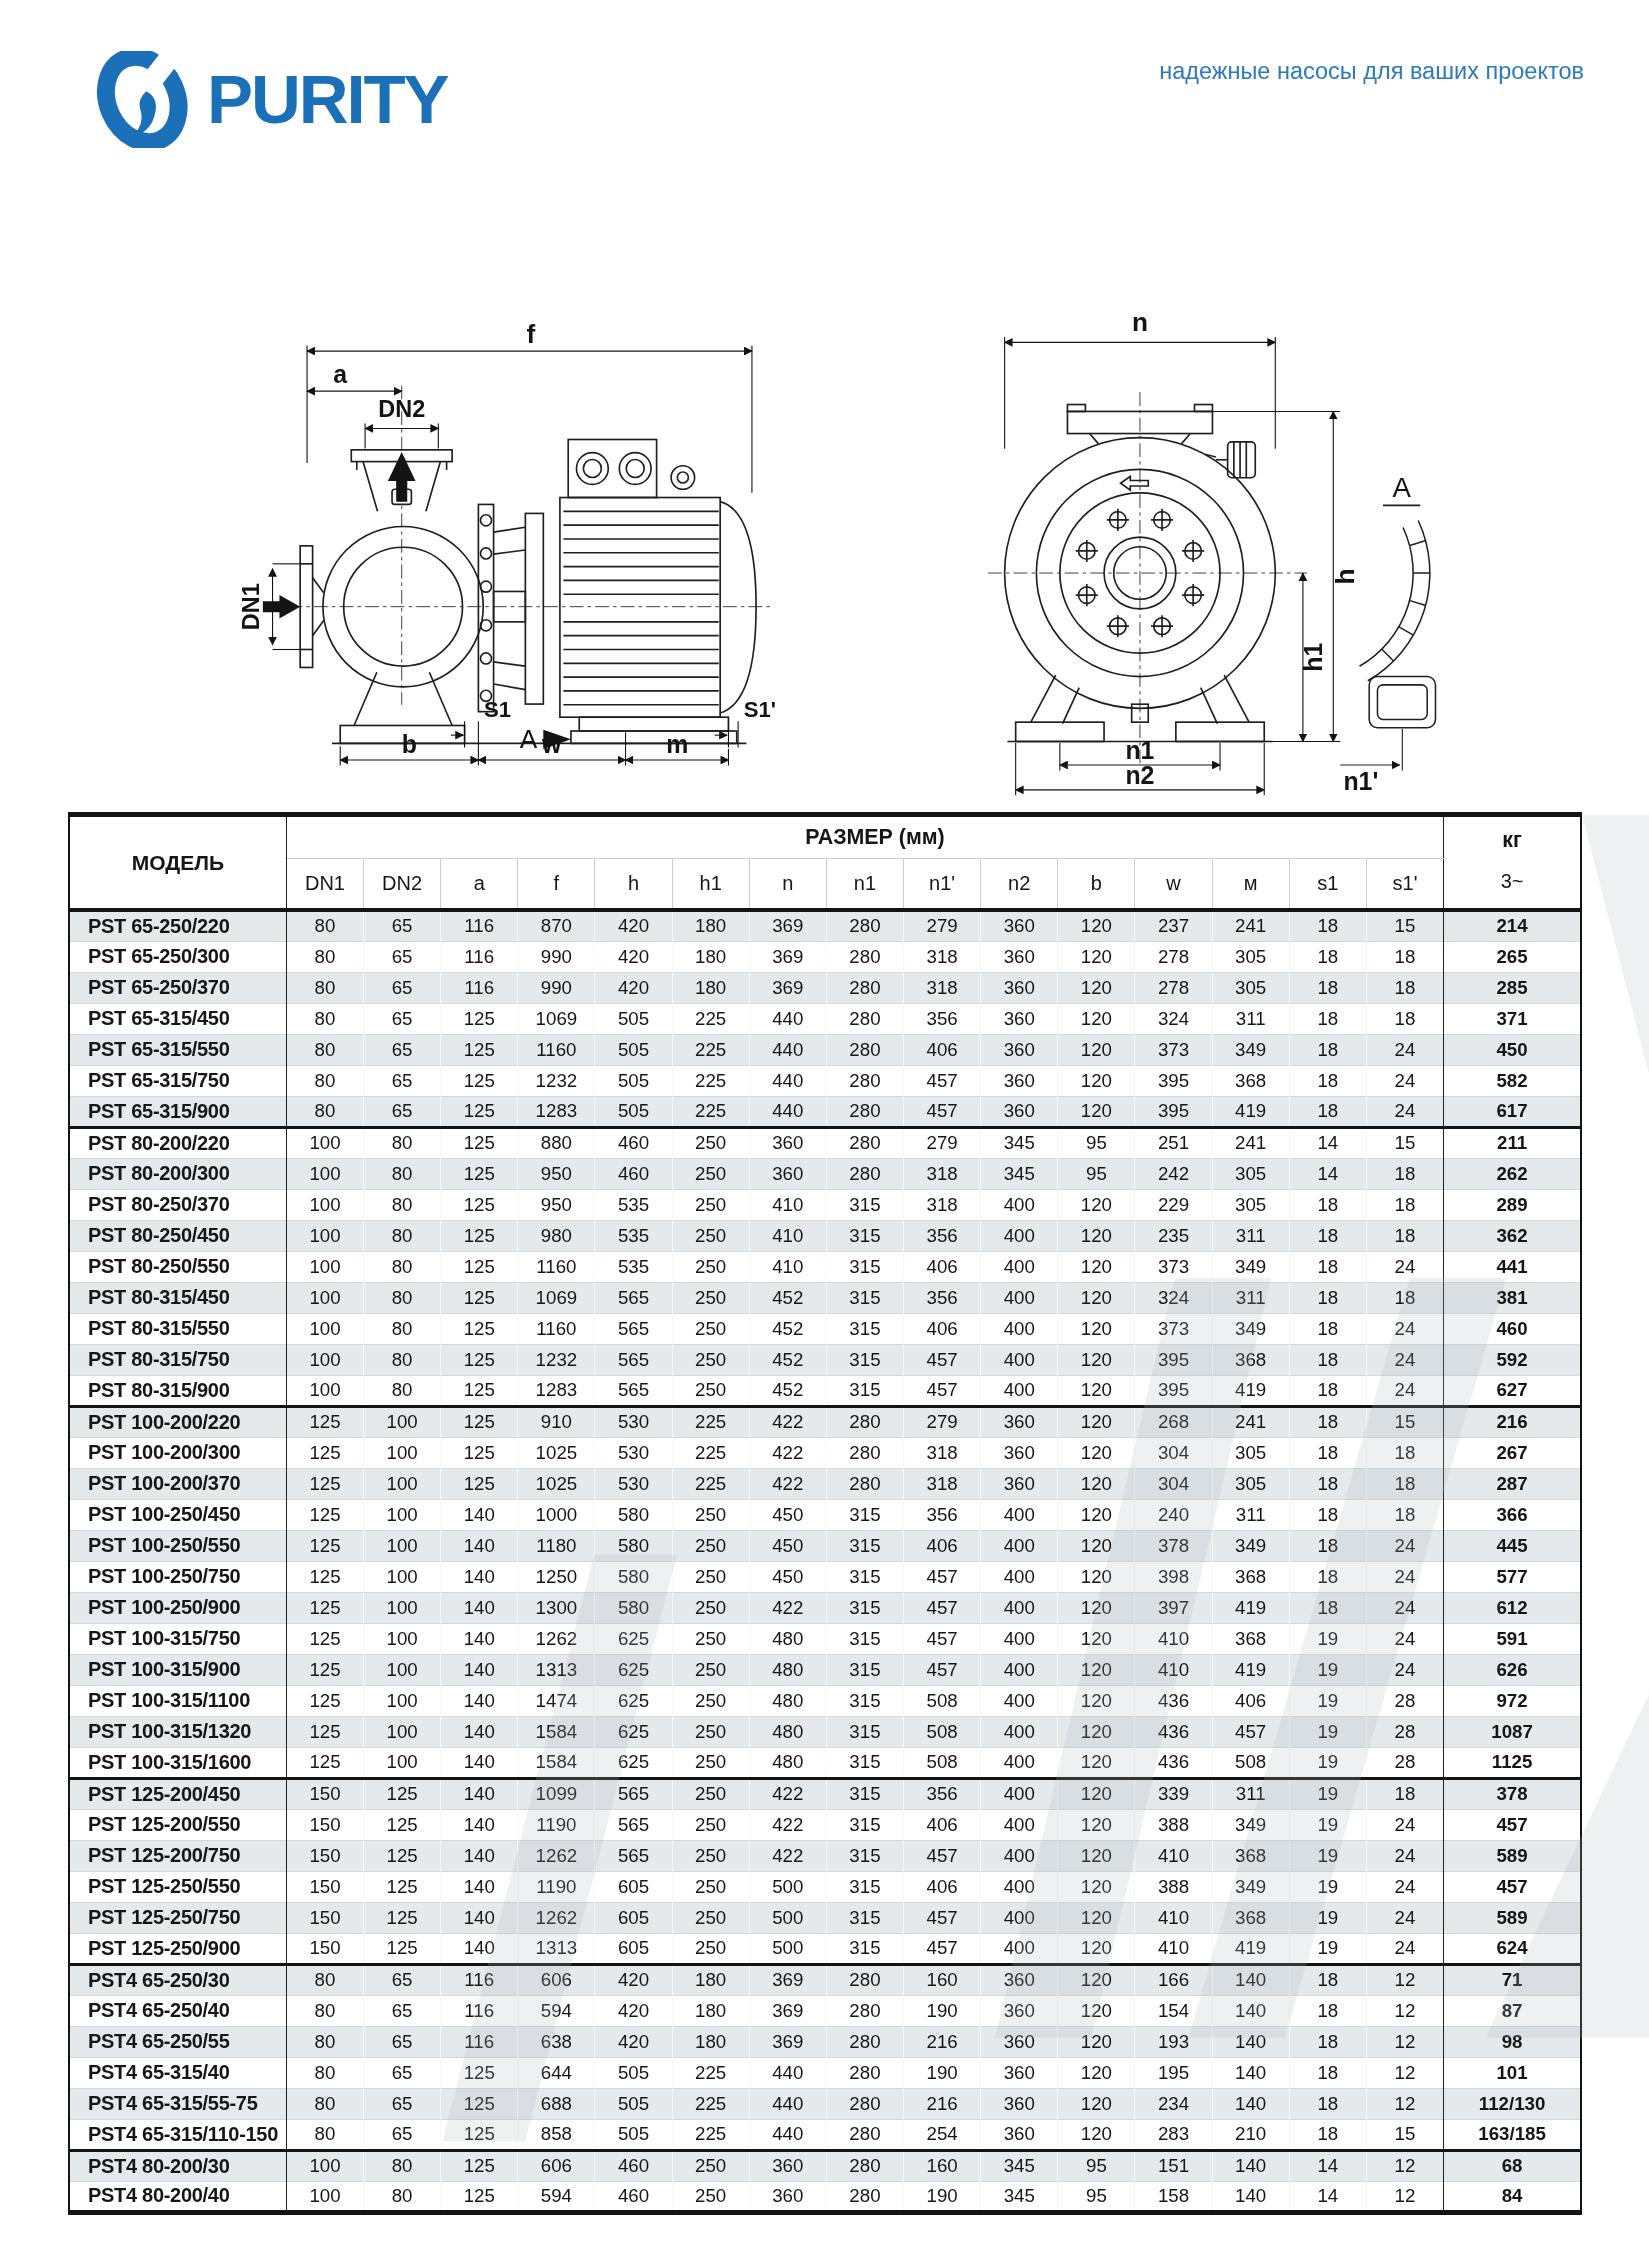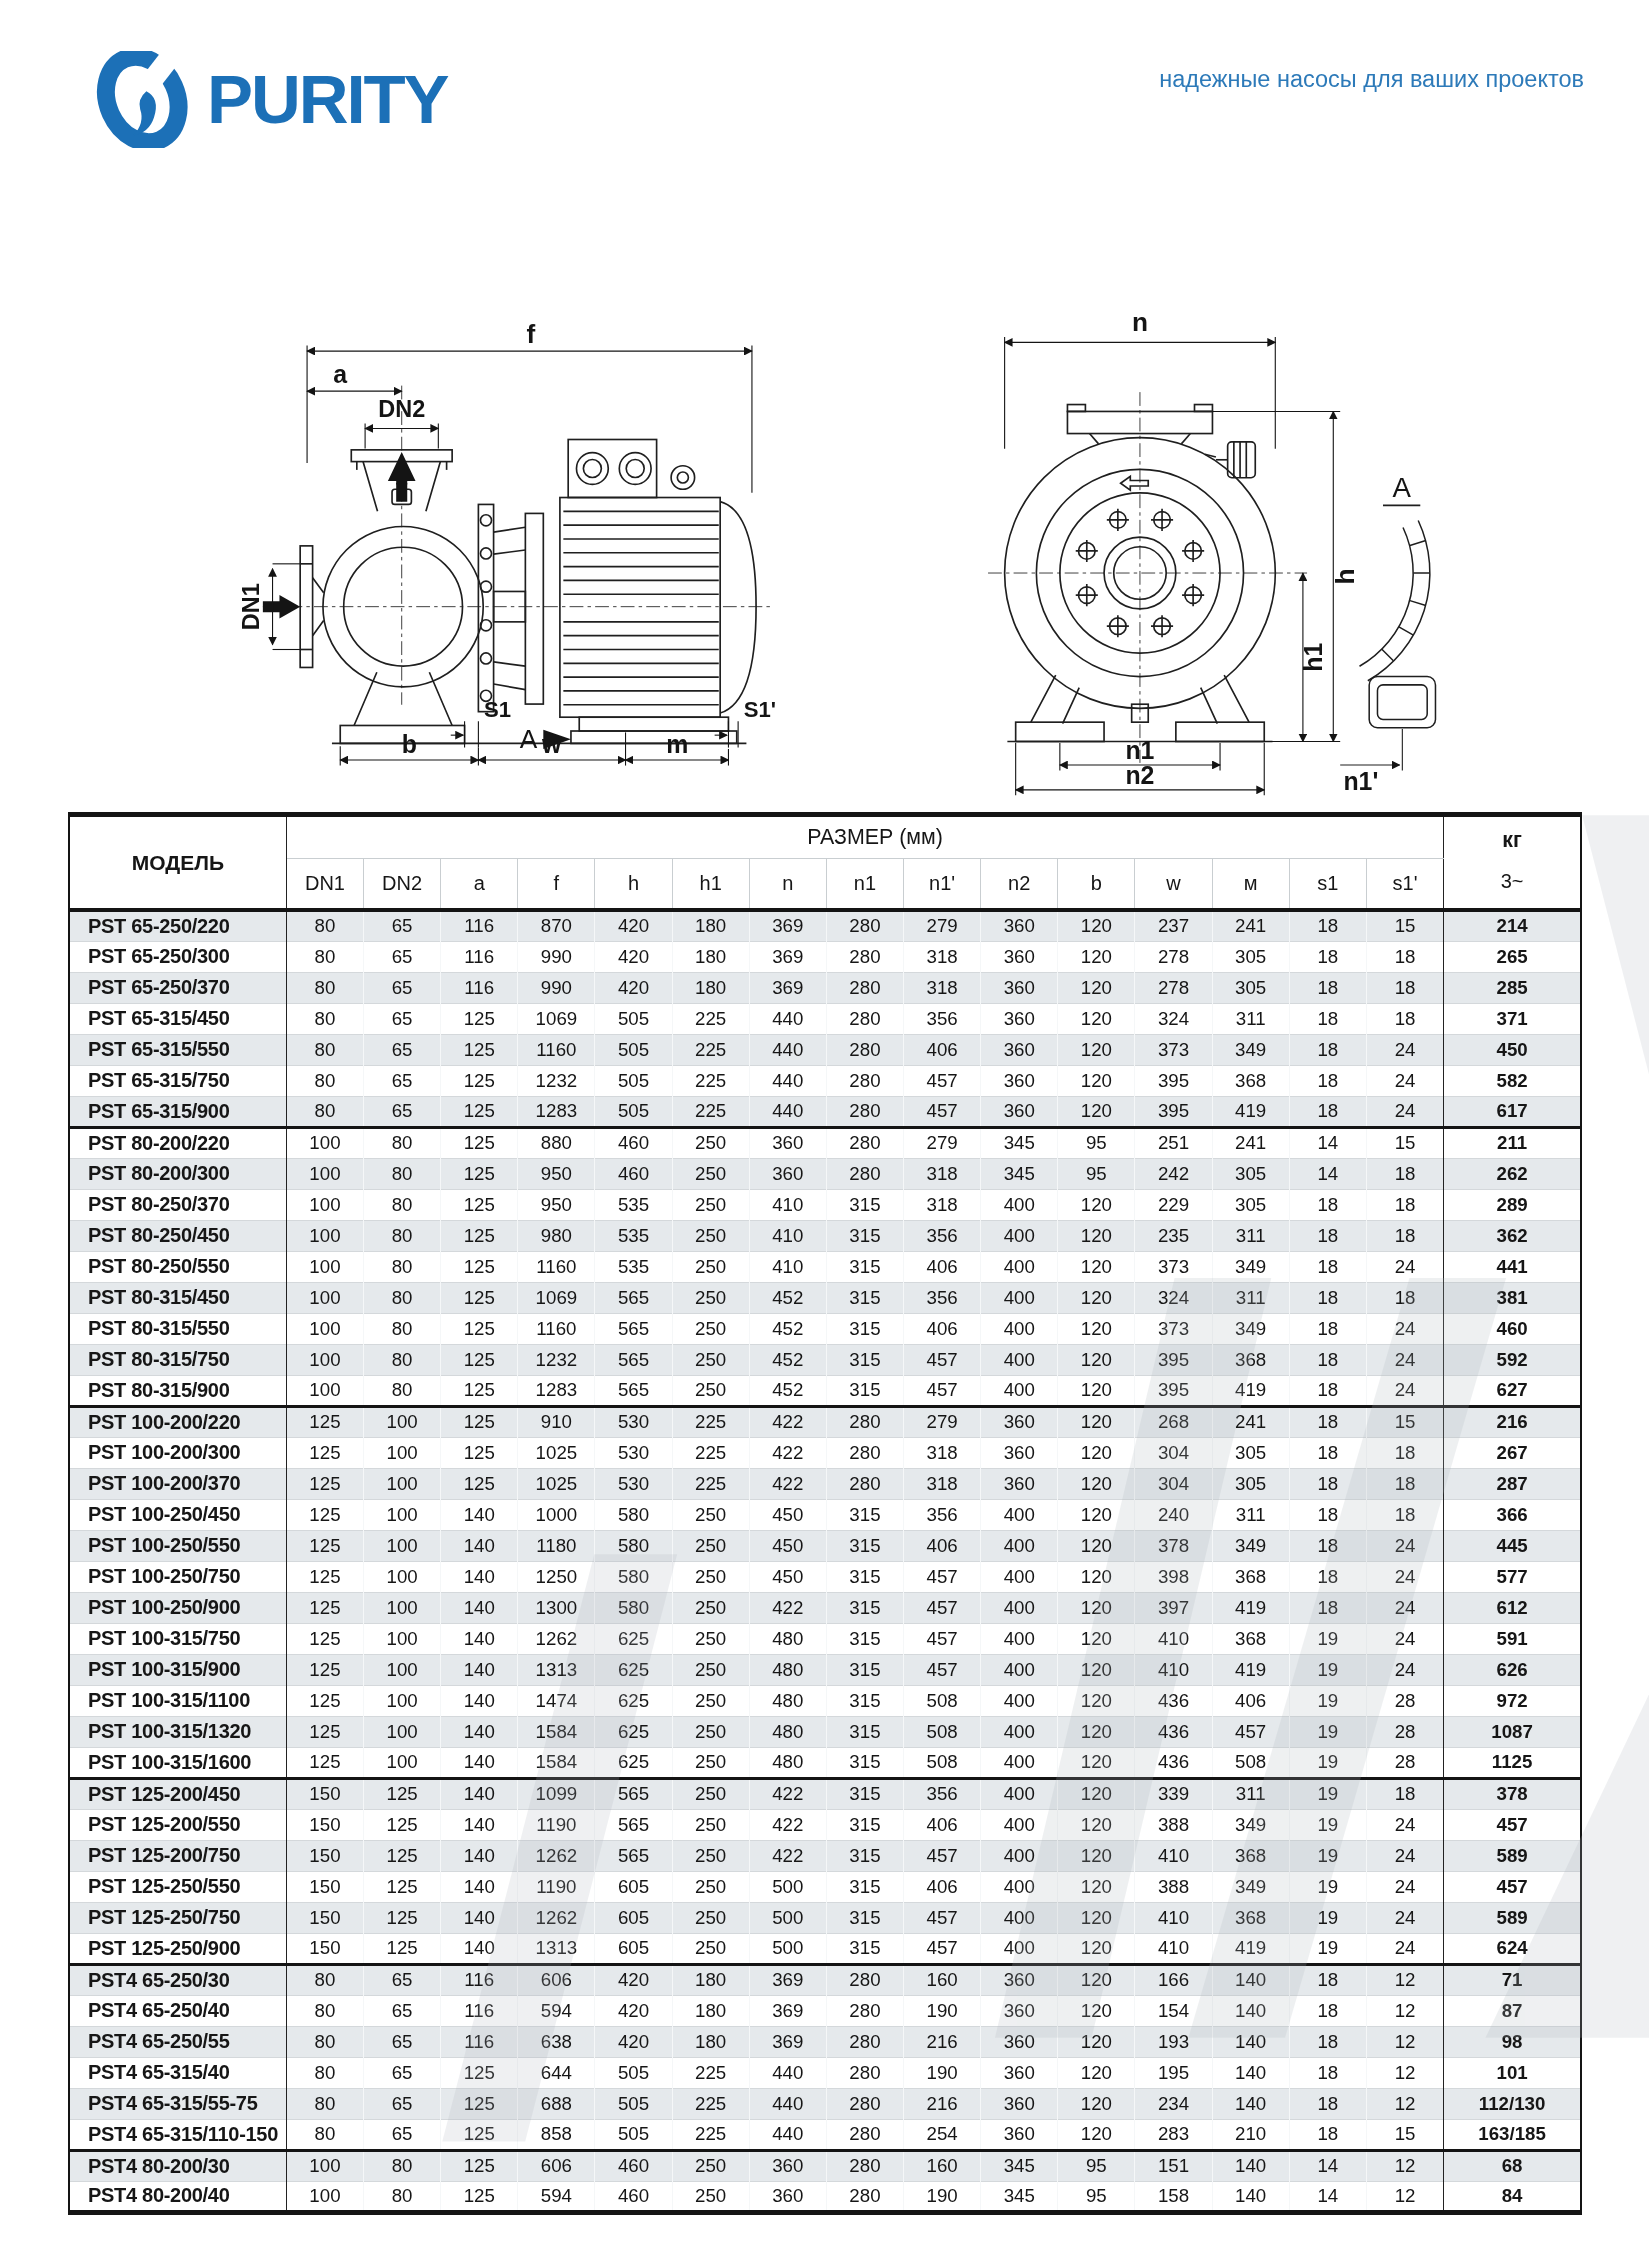--- a/index.html
+++ b/index.html
@@ -2,34 +2,34 @@
 <html style="font-size:11px"><head>
 <meta charset="utf-8">
 <style>
   html,body{margin:0;padding:0;background:#ffffff;}
   .page{position:relative;width:1650px;height:2261px;background:#fff;overflow:hidden;
         font-family:"Liberation Sans",sans-serif;color:#161616;}
   
   .logo{position:absolute;left:87px;top:51px;display:flex;align-items:center;}
   .logo-mark{width:116px;height:97px;}
   .logo-text{font-size:69px;font-weight:bold;color:#1c70b7;letter-spacing:-2.1px;line-height:97px;margin-left:4.1px;}
-  .tagline{position:absolute;right:66px;top:66px;font-size:23.5px;color:#2d7ab9;}
+  .tagline{position:absolute;right:66px;top:58px;font-size:23.5px;color:#2d7ab9;}
   
   .draw{position:absolute;}
   svg text{font-family:"Liberation Sans",sans-serif;font-weight:bold;fill:#141414;}
   svg text.plain{font-weight:normal;}
   
   .tbl-wrap{position:absolute;left:68px;top:812px;width:1514px;}
   table{border-collapse:collapse;table-layout:fixed;width:100%;
         border:2.1px solid #141414;border-top-width:5.5px;border-bottom-width:5.5px;}
   thead{border-bottom:4.1px solid #141414;}
   th,td{vertical-align:middle;text-align:center;padding:0;overflow:hidden;white-space:nowrap;}
   tr.h1{height:44px;} tr.h2{height:51px;}
   .model-h{font-size:21px;font-weight:bold;border-right:1.4px solid #222;}
-  .size-h{font-size:21.4px;font-weight:normal;border-bottom:0.7px solid #c9ced1;padding-left:20px;}
+  .size-h{font-size:21.4px;font-weight:bold;border-bottom:0.7px solid #c9ced1;padding-left:20px;}
   .kg-h{border-left:1.4px solid #222;font-weight:bold;}
   .kg-h .kg-top{display:block;font-size:21.4px;height:41px;line-height:46px;}
   .kg-h .kg-sub{display:block;font-weight:normal;font-size:20px;height:50px;line-height:46px;}
   tr.h2 th{font-size:20px;font-weight:normal;border-left:0.7px solid #c9ced1;}
   tr.h2 th:first-child{border-left:none;}
   tbody tr{height:31px;}
   tbody tr.striped{background:#e5e9ec;padding-left:24px;}
   tbody tr.plain{background:#ffffff;}
   tbody td{font-size:18.7px;border-top:0.7px solid #d4d8db;}
   tbody tr:first-child td{border-top:none;}

